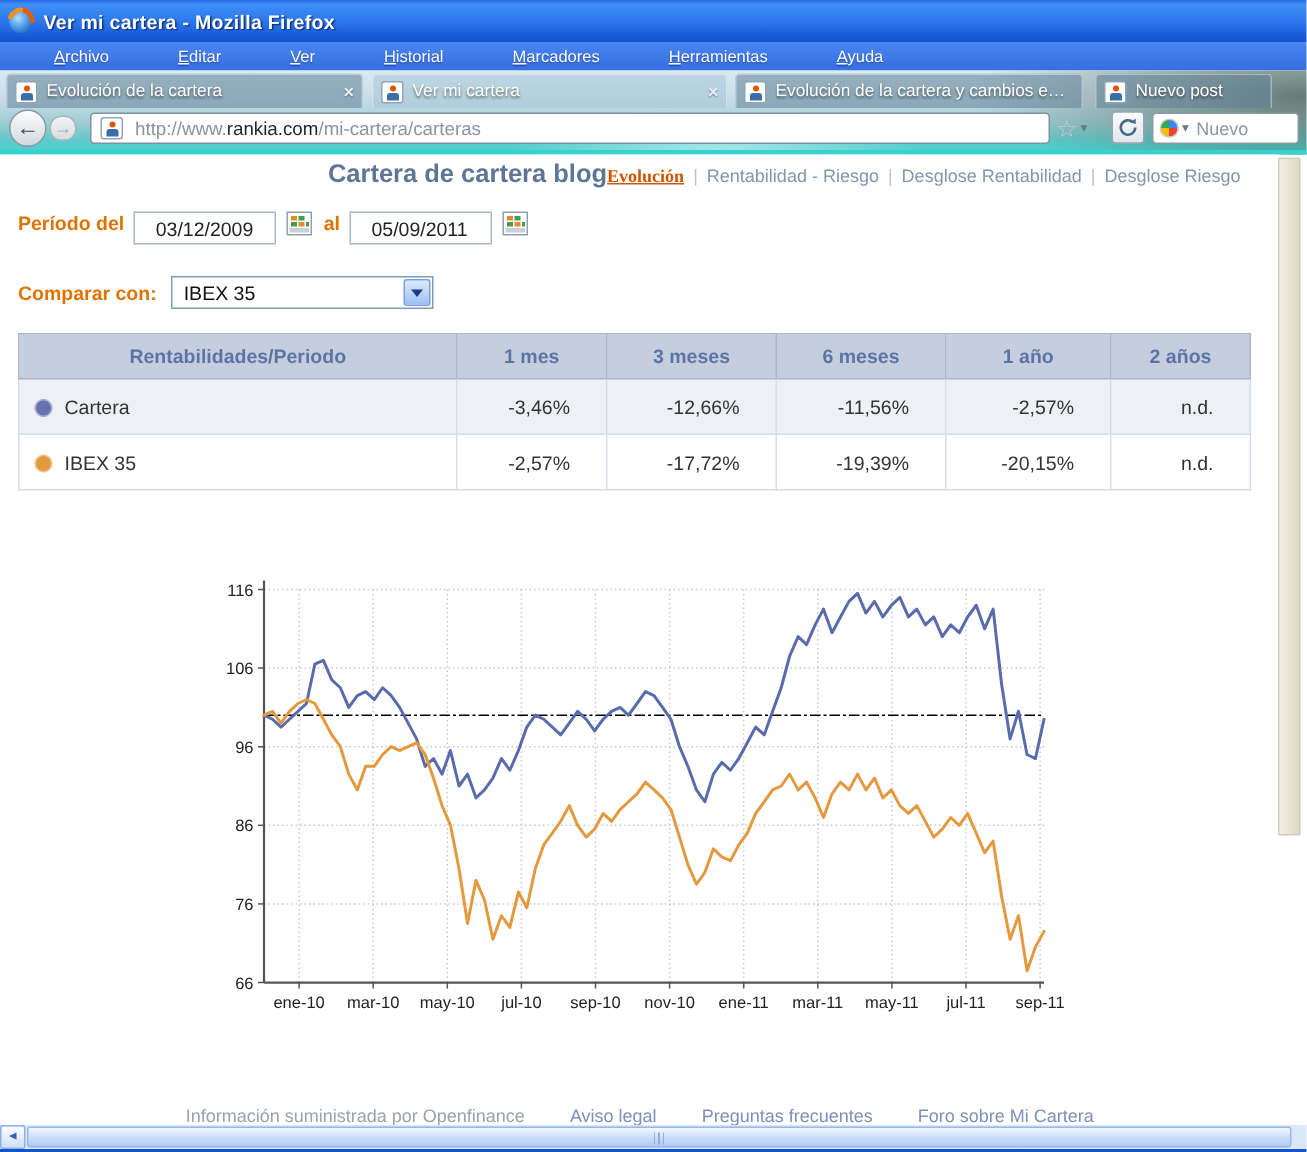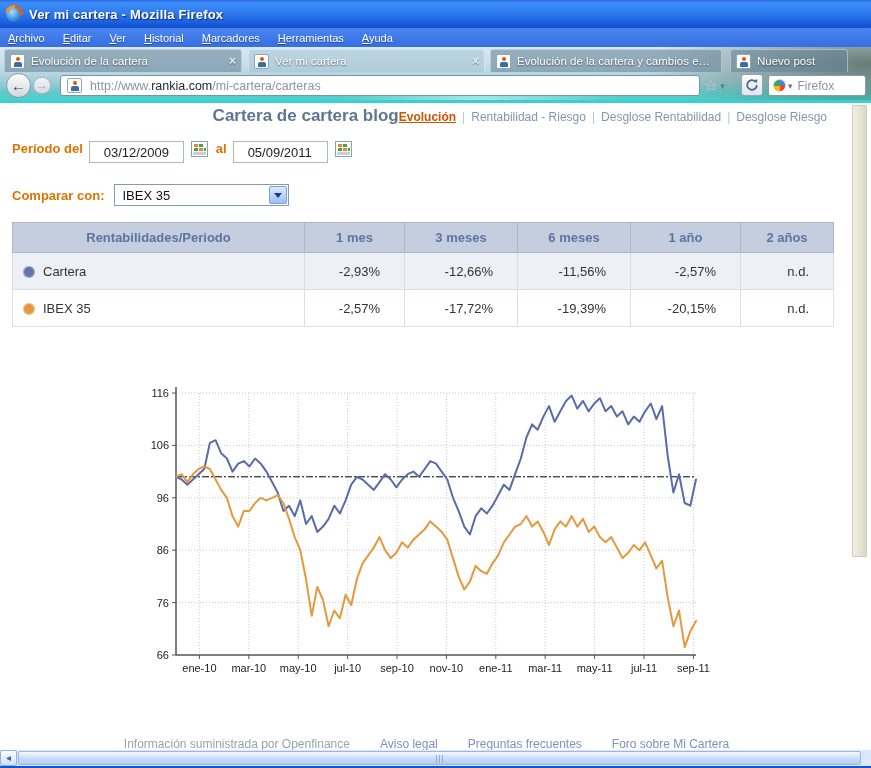--- a/index.html
+++ b/index.html
@@ -16,21 +16,21 @@
   .ff-icon::after { content:""; position:absolute; inset:-1px; border-radius:50%;
     border:3px solid transparent; border-top-color:#f5921e; border-right-color:#e85d04;
     transform:rotate(-35deg); }
   .title-text { color:#fff; font-weight:bold; font-size:13px; margin-left:7px;
     text-shadow:1px 1px 1px rgba(0,0,40,.6); letter-spacing:.2px; }
 
   .menubar { position:absolute; top:28px; left:0; width:871px; height:19px;
     background:linear-gradient(180deg,#4a85f2 0%,#356fe0 100%);
     display:flex; align-items:center; gap:18px; padding-left:8px; }
   .menu-item { color:#fff; font-size:11px; display:inline-block; cursor:default;
-    text-shadow:0 1px 1px rgba(0,0,60,.4); }
+    text-shadow:0 1px 1px rgba(0,0,60,.4);margin-left:28px; }
   .menu-item::first-letter { text-decoration:underline; }
 
   
   .chrome-bg { position:absolute; top:47px; left:0; width:871px; height:56px;
     background:
       radial-gradient(ellipse 340px 90px at 100% 30%, rgba(70,90,80,.75) 0%, rgba(70,90,80,0) 65%),
       radial-gradient(ellipse 200px 40px at 55% 95%, rgba(255,255,255,.5) 0%, rgba(255,255,255,0) 70%),
       linear-gradient(180deg,#d9eaf2 0%,#c3dbe6 38%,#9ecdd4 62%,#62c9c9 82%,#3ed4d0 100%); }
   .cyan-strip { position:absolute; top:100px; left:0; width:871px; height:3px; background:#37d2cf; }
 
@@ -88,21 +88,21 @@
 
   
   .page { position:absolute; top:103px; left:0; width:853px; height:647px; background:#fff; }
 
   .header-row { position:absolute; top:3px; left:12px; right:26px; display:flex;
     justify-content:flex-end; align-items:baseline; }
   .page-title { color:#5d7694; font-size:17px; font-weight:bold; }
   .page-nav { font-size:12px; white-space:nowrap; }
   .page-nav .sep { color:#b9c3cd; margin:0 6px; }
   .nav-link { color:#8296ad; text-decoration:none; cursor:pointer; }
-  .nav-link.active { color:#cc5500; font-weight:bold; text-decoration:underline; }
+  .nav-link.active { color:#cc5500; font-weight:bold; text-decoration:underline;font-family:Liberation Serif, serif; }
 
   .period-row { position:absolute; top:38px; left:12px; height:24px; display:flex; align-items:flex-start; }
   .field-label { color:#e07300; font-size:13px; font-weight:bold; }
   .date-input { width:95px; height:22px; border:1px solid #aeb6c0; font-size:13px; color:#222;
     padding:0 14px; margin-left:6px; font-family:"Liberation Sans",sans-serif; }
   .cal-btn { width:17px; height:16px; margin-left:7px; background:#fff; border:1px solid #8fa0b0;
     cursor:pointer; padding:0; position:relative; }
   .cal-btn::before { content:""; position:absolute; inset:1px;
     background:
       linear-gradient(#e8882a,#e8882a) 1px 1px/4px 3px no-repeat,
@@ -216,21 +216,21 @@
   </span>
   <span class="reload-btn">
     <svg width="14" height="14" viewBox="0 0 16 16">
       <path d="M13.5 8a5.5 5.5 0 1 1-1.7-4" fill="none" stroke="#4a6a8a" stroke-width="2"></path>
       <path d="M13.8 1.2 L14 5.4 L9.8 4.2 Z" fill="#4a6a8a"></path>
     </svg>
   </span>
   <div class="searchbox">
     <span class="g-logo"></span>
     <span class="caret"></span>
-    <span class="search-label">Firefox</span>
+    <span class="search-label">Nuevo</span>
   </div>
 </div>
 <div class="cyan-strip"></div>
 
 <div class="page">
 
   <div class="header-row">
     <span class="page-title">Cartera de cartera blog</span>
     <span class="page-nav">
       <span class="nav-link active">Evolución</span><span class="sep">|</span><span class="nav-link">Rentabilidad - Riesgo</span><span class="sep">|</span><span class="nav-link">Desglose Rentabilidad</span><span class="sep">|</span><span class="nav-link">Desglose Riesgo</span>
@@ -267,21 +267,21 @@
         <tr>
       <th>Rentabilidades/Periodo</th>
       <th>1 mes</th>
       <th>3 meses</th>
       <th>6 meses</th>
       <th>1 año</th>
       <th>2 años</th>
     </tr>
     <tr class="row-odd">
       <td class="name-cell"><span class="series-dot" style="background: rgb(102, 115, 173);"></span><span>Cartera</span></td>
-      <td class="val-cell">-2,93%</td>
+      <td class="val-cell">-3,46%</td>
       <td class="val-cell">-12,66%</td>
       <td class="val-cell">-11,56%</td>
       <td class="val-cell">-2,57%</td>
       <td class="val-cell">n.d.</td>
     </tr>
     <tr class="row-even">
       <td class="name-cell"><span class="series-dot" style="background: rgb(227, 153, 64);"></span><span>IBEX 35</span></td>
       <td class="val-cell">-2,57%</td>
       <td class="val-cell">-17,72%</td>
       <td class="val-cell">-19,39%</td>

